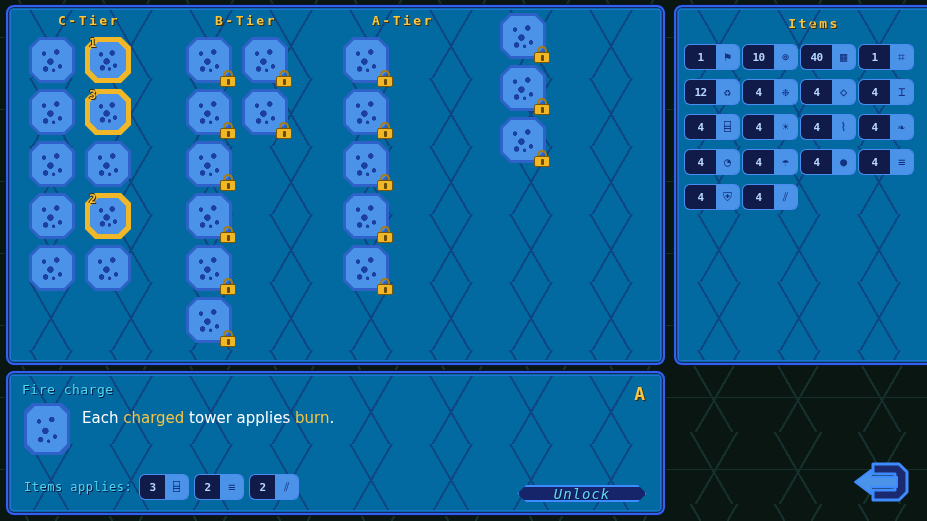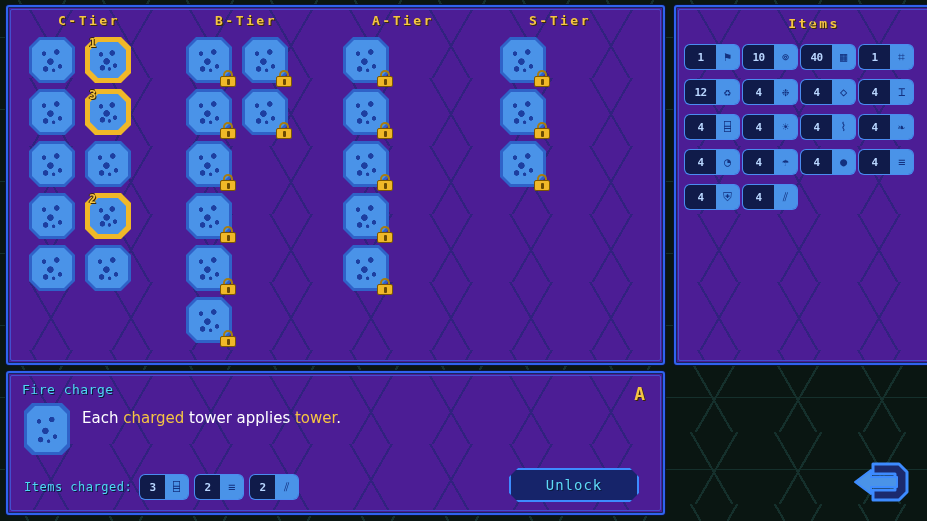--- a/index.html
+++ b/index.html
@@ -21,23 +21,23 @@
     background-image:
       linear-gradient(60deg, transparent 47%, #15302c 47%, #15302c 49%, transparent 49%),
       linear-gradient(-60deg, transparent 47%, #15302c 47%, #15302c 49%, transparent 49%),
       linear-gradient(0deg, transparent 47%, #15302c 47%, #15302c 49%, transparent 49%);
     background-size: 84px 72px, 84px 72px, 84px 72px;
   }
 
   
   .panel {
     position: absolute;
-    background: #4c1d95;
+    background: #0369a1;
     border: 2px solid #2f63ef;
-    border-radius: 3px;
+    border-radius: 8px;
     box-shadow: inset 0 0 0 1px #18255e, 0 0 0 1px #0c1430;
   }
   .panel::before {
     content: "";
     position: absolute;
     inset: 2px;
     border: 1px solid #3d79ff;
     border-radius: 2px;
     pointer-events: none;
     opacity: .55;
@@ -274,32 +274,33 @@
   .req-label {
     color: #4fd8f5;
     font-size: 12px;
     letter-spacing: 0.5px;
     text-shadow: 1px 1px 0 #0b1a3d;
   }
   .req-chips { display: flex; gap: 7px; }
 
   .unlock-btn {
     position: absolute;
-    right: 24px;
+    right: 16px;
     bottom: 11px;
     width: 130px;
-    height: 34px;
+    height: 17px;
     background: #16246a;
     border: 2px solid #3d8bff;
     display: flex;
     align-items: center;
     justify-content: center;
     clip-path: polygon(9px 0, calc(100% - 9px) 0, 100% 9px, 100% calc(100% - 9px),
                        calc(100% - 9px) 100%, 9px 100%, 0 calc(100% - 9px), 0 9px);
     cursor: pointer;
+    font-style: italic;
   }
   .unlock-btn span {
     color: #5fd9f8;
     font-size: 14px;
     letter-spacing: 1px;
     text-shadow: 1px 1px 0 #0b1a3d;
   }
 
   
   #back-btn {
@@ -487,21 +488,20 @@
           <div class="lock">
             <div class="lock-shackle"></div>
             <div class="lock-body"></div>
           </div>
         </div>
         <div></div>
       </div>
   </div>
 
   <div class="tier-col" id="tier-S">
-    <div class="tier-label">S-Tier</div>
     <div class="tier-grid">
         <div class="tile">
           <div class="tile-frame"></div>
           <div class="tile-inner"></div>
           <div class="lock">
             <div class="lock-shackle"></div>
             <div class="lock-body"></div>
           </div>
         </div>
         <div></div>
@@ -610,24 +610,24 @@
   <div class="panel-bg"></div>
 
   <div class="info-title">Fire charge</div>
   <div class="info-tier-badge">A</div>
 
   <div class="info-icon tile">
     <div class="tile-frame"></div>
     <div class="tile-inner"></div>
   </div>
 
-  <div class="info-desc" id="info-desc"><span>Each </span><span class="hl">charged</span><span> tower applies </span><span class="hl">tower</span><span>.</span></div>
+  <div class="info-desc" id="info-desc"><span>Each </span><span class="hl">charged</span><span> tower applies </span><span class="hl">burn</span><span>.</span></div>
 
   <div class="req-row">
-    <div class="req-label">Items charged:</div>
+    <div class="req-label">Items applies:</div>
     <div class="req-chips" id="req-chips">
         <div class="item-chip" style="width: 48px;">
           <div class="item-count">3</div>
           <div class="item-glyph">⌸</div>
         </div>
         <div class="item-chip" style="width: 48px;">
           <div class="item-count">2</div>
           <div class="item-glyph">≡</div>
         </div>
         <div class="item-chip" style="width: 48px;">

